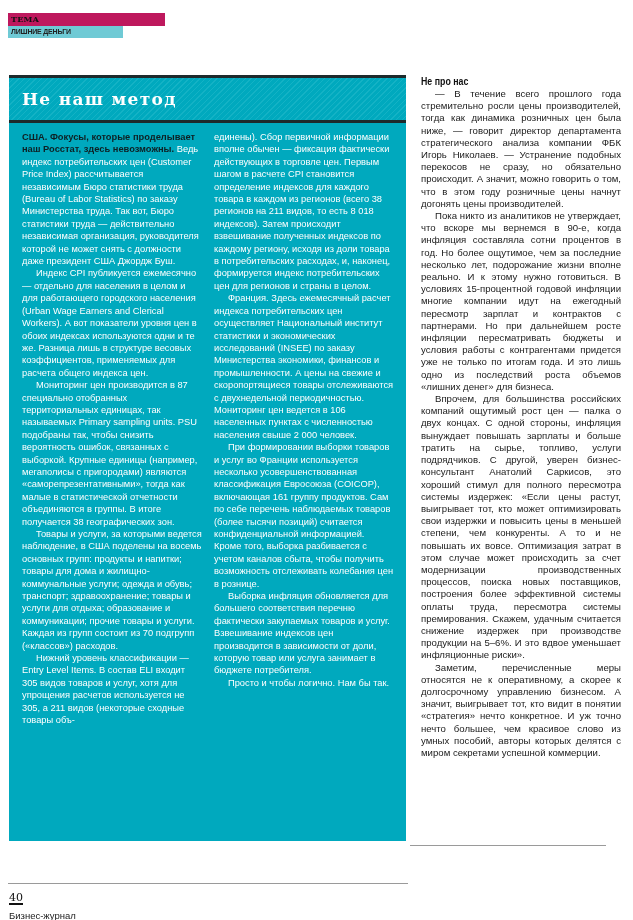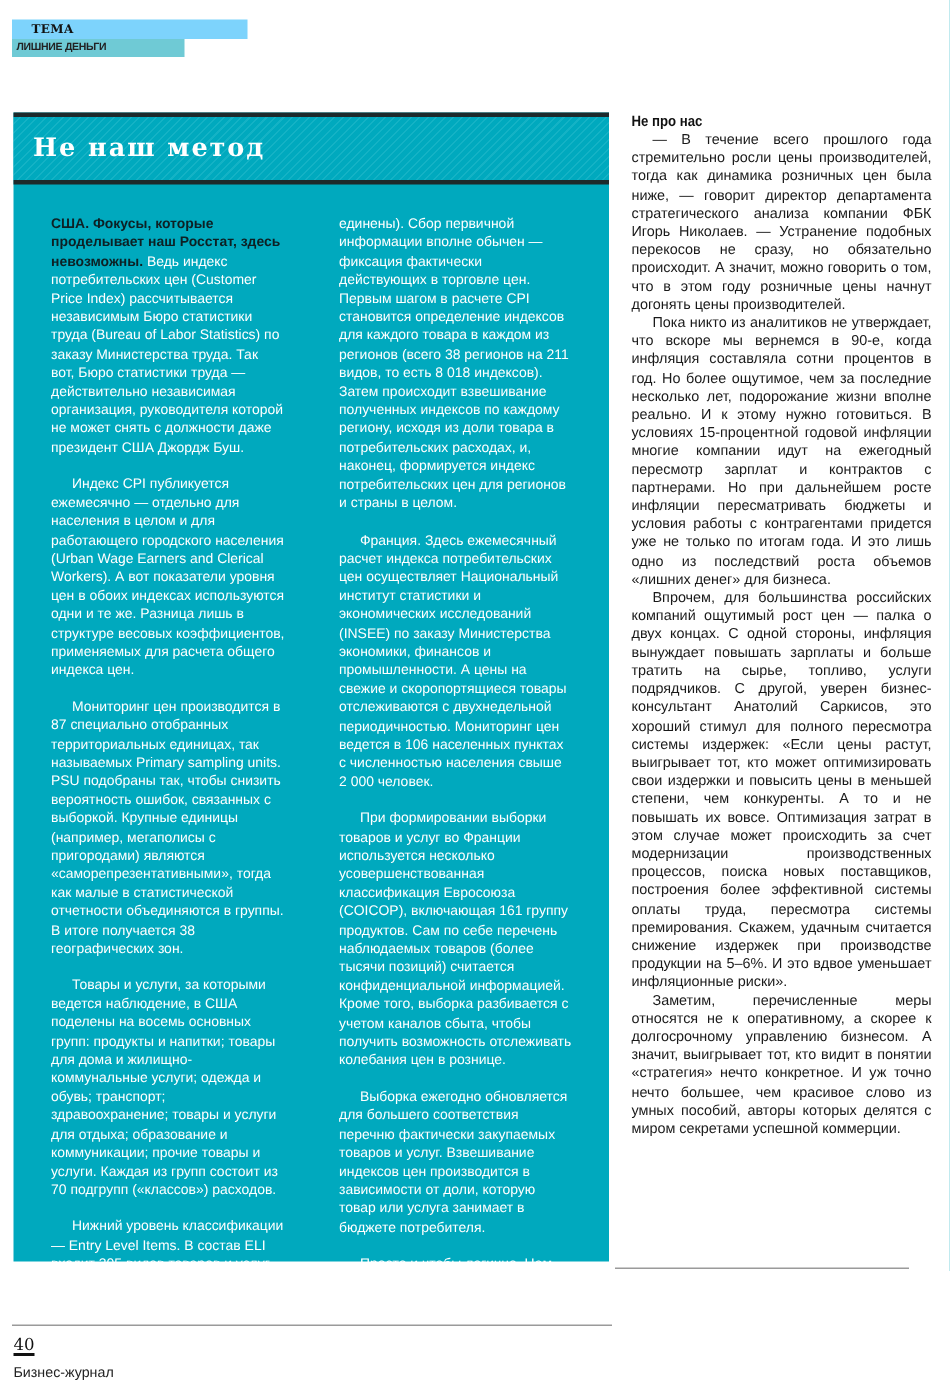--- a/index.html
+++ b/index.html
@@ -1,27 +1,27 @@
 <!DOCTYPE html>
 <html><head>
 <meta charset="utf-8">
 <style>
   html, body { margin: 0; padding: 0; background: #ffffff; }
   body { width: 633px; height: 920px; position: relative; overflow: hidden; font-family: "Liberation Sans", sans-serif; color: #1a1a1a; }
 
   .rubric { position: absolute; left: 8px; top: 13px; }
-  .rubric-top { width: 157px; height: 13px; background: #7dd3fc; font-family: "DejaVu Serif", serif; font-weight: bold; font-size: 8px; line-height: 13px; padding-left: 13px; box-sizing: border-box; color: #111; letter-spacing: 0.2px; }
+  .rubric-top { width: 157px; height: 13px; background: #be185d; font-family: "DejaVu Serif", serif; font-weight: bold; font-size: 8px; line-height: 13px; padding-left: 3px; box-sizing: border-box; color: #111; letter-spacing: 0.2px; }
   .rubric-sub { width: 115px; height: 12px; background: #6fcad5; font-size: 7px; line-height: 12px; padding-left: 3px; box-sizing: border-box; color: #222; font-weight: bold; letter-spacing: -0.2px; }
 
   .box { position: absolute; left: 9px; top: 75px; width: 397px; height: 766px; background: #00a9be; }
   .box-header { height: 42px; border-top: 3px solid #1d2a2c; border-bottom: 3px solid #1d2a2c; background: repeating-linear-gradient(135deg, #00a9be 0px, #00a9be 3px, #14b2c5 3px, #14b2c5 4px); display: flex; align-items: center; padding-left: 13px; box-sizing: content-box; text-align: center; }
   .box-title { font-family: "DejaVu Serif", serif; font-weight: bold; font-size: 17px; color: #ffffff; letter-spacing: 1.3px; }
   .box-cols { display: flex; padding: 8px 12px 0 13px; gap: 12px; }
   .col { width: 180px; font-size: 9.3px; line-height: 12.4px; color: #ffffff; }
-  .col p { margin: 12px; text-indent: 14px; }
+  .col p { margin: 0; text-indent: 14px; }
   .col p.first { text-indent: 0; }
   .lead { font-weight: bold; color: #0d2024; }
 
   .side { position: absolute; left: 421px; top: 75px; width: 200px; }
   .side-title { font-weight: bold; font-size: 10px; line-height: 13px; color: #111; transform: scaleX(0.88); transform-origin: left; }
   .side-body { font-size: 9.6px; line-height: 12.2px; color: #1a1a1a; text-align: justify; }
   .side-body p { margin: 0; text-indent: 14px; }
   .rule-right { position: absolute; left: 410px; top: 845px; width: 196px; height: 1px; background: #9a9a9a; }
   .rule-mid { position: absolute; left: 8px; top: 883px; width: 400px; height: 1px; background: #9a9a9a; }
 
@@ -46,21 +46,21 @@
       <p class="first"><span class="lead">США. Фокусы, которые проделывает наш Росстат, здесь невозможны.</span><span> Ведь индекс потребительских цен (Customer Price Index) рассчитывается независимым Бюро статистики труда (Bureau of Labor Statistics) по заказу Министерства труда. Так вот, Бюро статистики труда — действительно независимая организация, руководителя которой не может снять с должности даже президент США Джордж Буш.</span></p>
       <p>Индекс CPI публикуется ежемесячно — отдельно для населения в целом и для работающего городского населения (Urban Wage Earners and Clerical Workers). А вот показатели уровня цен в обоих индексах используются одни и те же. Разница лишь в структуре весовых коэффициентов, применяемых для расчета общего индекса цен.</p>
       <p>Мониторинг цен производится в 87 специально отобранных территориальных единицах, так называемых Primary sampling units. PSU подобраны так, чтобы снизить вероятность ошибок, связанных с выборкой. Крупные единицы (например, мегаполисы с пригородами) являются «саморепрезентативными», тогда как малые в статистической отчетности объединяются в группы. В итоге получается 38 географических зон.</p>
       <p>Товары и услуги, за которыми ведется наблюдение, в США поделены на восемь основных групп: продукты и напитки; товары для дома и жилищно-коммунальные услуги; одежда и обувь; транспорт; здравоохранение; товары и услуги для отдыха; образование и коммуникации; прочие товары и услуги. Каждая из групп состоит из 70 подгрупп («классов») расходов.</p>
       <p>Нижний уровень классификации — Entry Level Items. В состав ELI входит 305 видов товаров и услуг, хотя для упрощения расчетов используется не 305, а 211 видов (некоторые сходные товары объ-</p>
     </div>
     <div class="col">
       <p class="first">единены). Сбор первичной информации вполне обычен — фиксация фактически действующих в торговле цен. Первым шагом в расчете CPI становится определение индексов для каждого товара в каждом из регионов (всего 38 регионов на 211 видов, то есть 8 018 индексов). Затем происходит взвешивание полученных индексов по каждому региону, исходя из доли товара в потребительских расходах, и, наконец, формируется индекс потребительских цен для регионов и страны в целом.</p>
       <p>Франция. Здесь ежемесячный расчет индекса потребительских цен осуществляет Национальный институт статистики и экономических исследований (INSEE) по заказу Министерства экономики, финансов и промышленности. А цены на свежие и скоропортящиеся товары отслеживаются с двухнедельной периодичностью. Мониторинг цен ведется в 106 населенных пунктах с численностью населения свыше 2 000 человек.</p>
       <p>При формировании выборки товаров и услуг во Франции используется несколько усовершенствованная классификация Евросоюза (COICOP), включающая 161 группу продуктов. Сам по себе перечень наблюдаемых товаров (более тысячи позиций) считается конфиденциальной информацией. Кроме того, выборка разбивается с учетом каналов сбыта, чтобы получить возможность отслеживать колебания цен в рознице.</p>
-      <p>Выборка ежегодно обновляется для большего соответствия перечню фактически закупаемых товаров и услуг. Взвешивание индексов цен производится в зависимости от доли, которую товар или услуга занимает в бюджете потребителя.</p>
+      <p>Выборка инфляция обновляется для большего соответствия перечню фактически закупаемых товаров и услуг. Взвешивание индексов цен производится в зависимости от доли, которую товар или услуга занимает в бюджете потребителя.</p>
       <p>Просто и чтобы логично. Нам бы так.</p>
     </div>
   </div>
 </div>
 
 <div class="side">
   <div class="side-title">Не про нас</div>
   <div class="side-body">
     <p>— В течение всего прошлого года стремительно росли цены производителей, тогда как динамика розничных цен была ниже, — говорит директор департамента стратегического анализа компании ФБК Игорь Николаев. — Устранение подобных перекосов не сразу, но обязательно происходит. А значит, можно говорить о том, что в этом году розничные цены начнут догонять цены производителей.</p>
     <p>Пока никто из аналитиков не утверждает, что вскоре мы вернемся в 90-е, когда инфляция составляла сотни процентов в год. Но более ощутимое, чем за последние несколько лет, подорожание жизни вполне реально. И к этому нужно готовиться. В условиях 15-процентной годовой инфляции многие компании идут на ежегодный пересмотр зарплат и контрактов с партнерами. Но при дальнейшем росте инфляции пересматривать бюджеты и условия работы с контрагентами придется уже не только по итогам года. И это лишь одно из последствий роста объемов «лишних денег» для бизнеса.</p>

